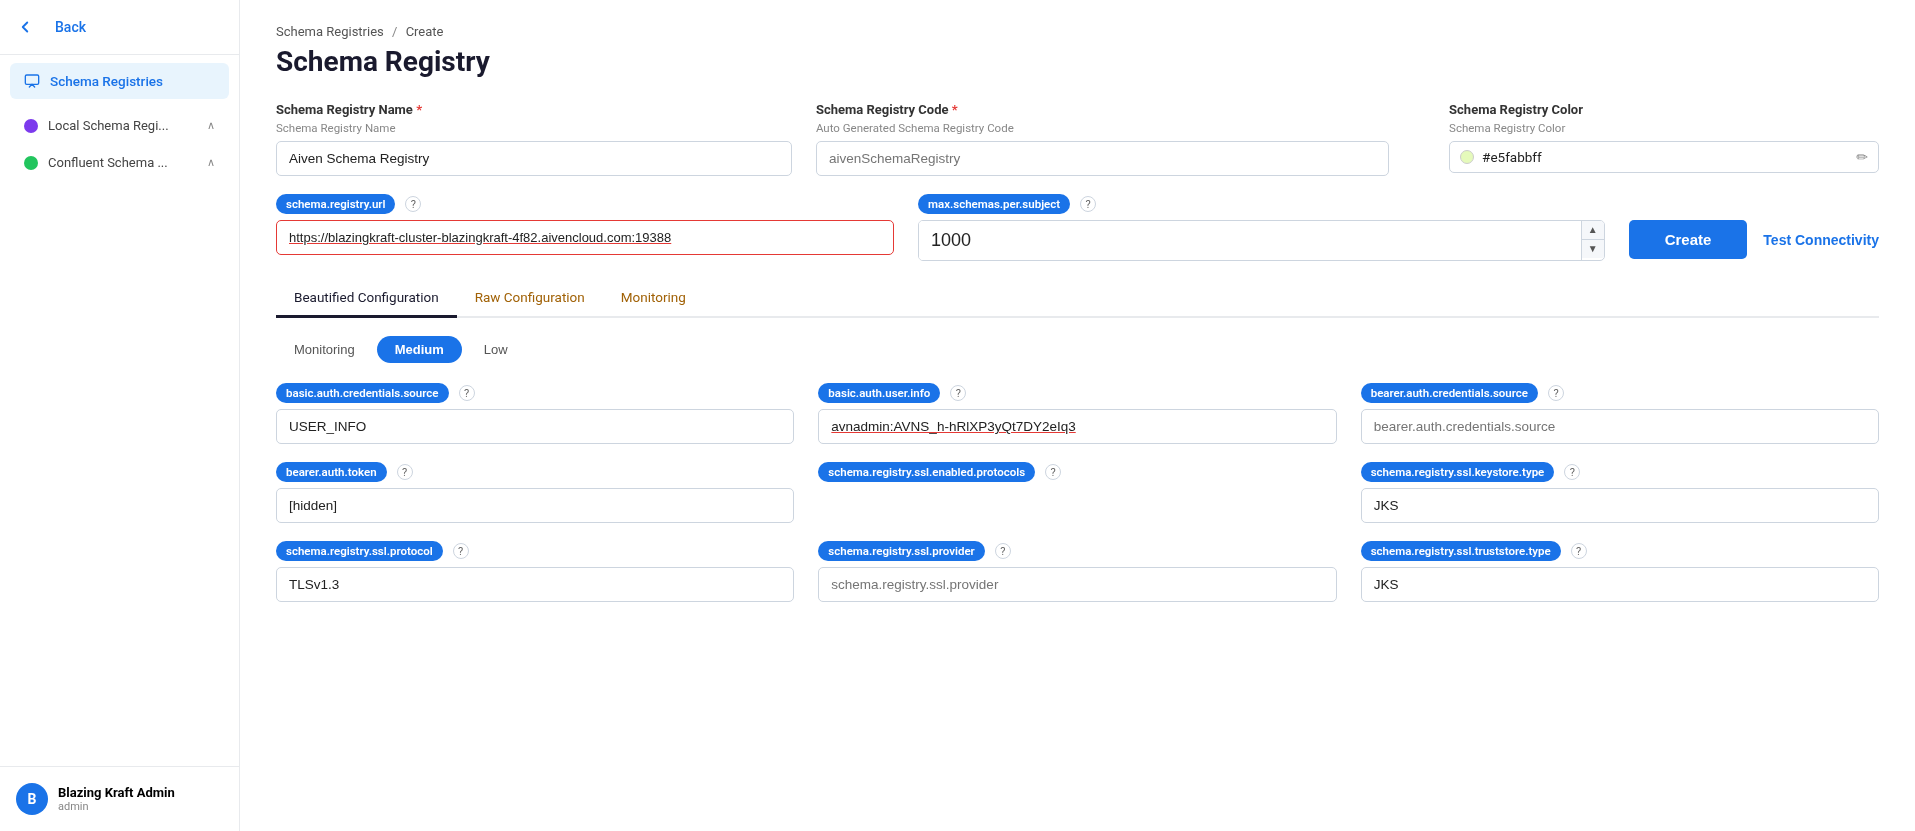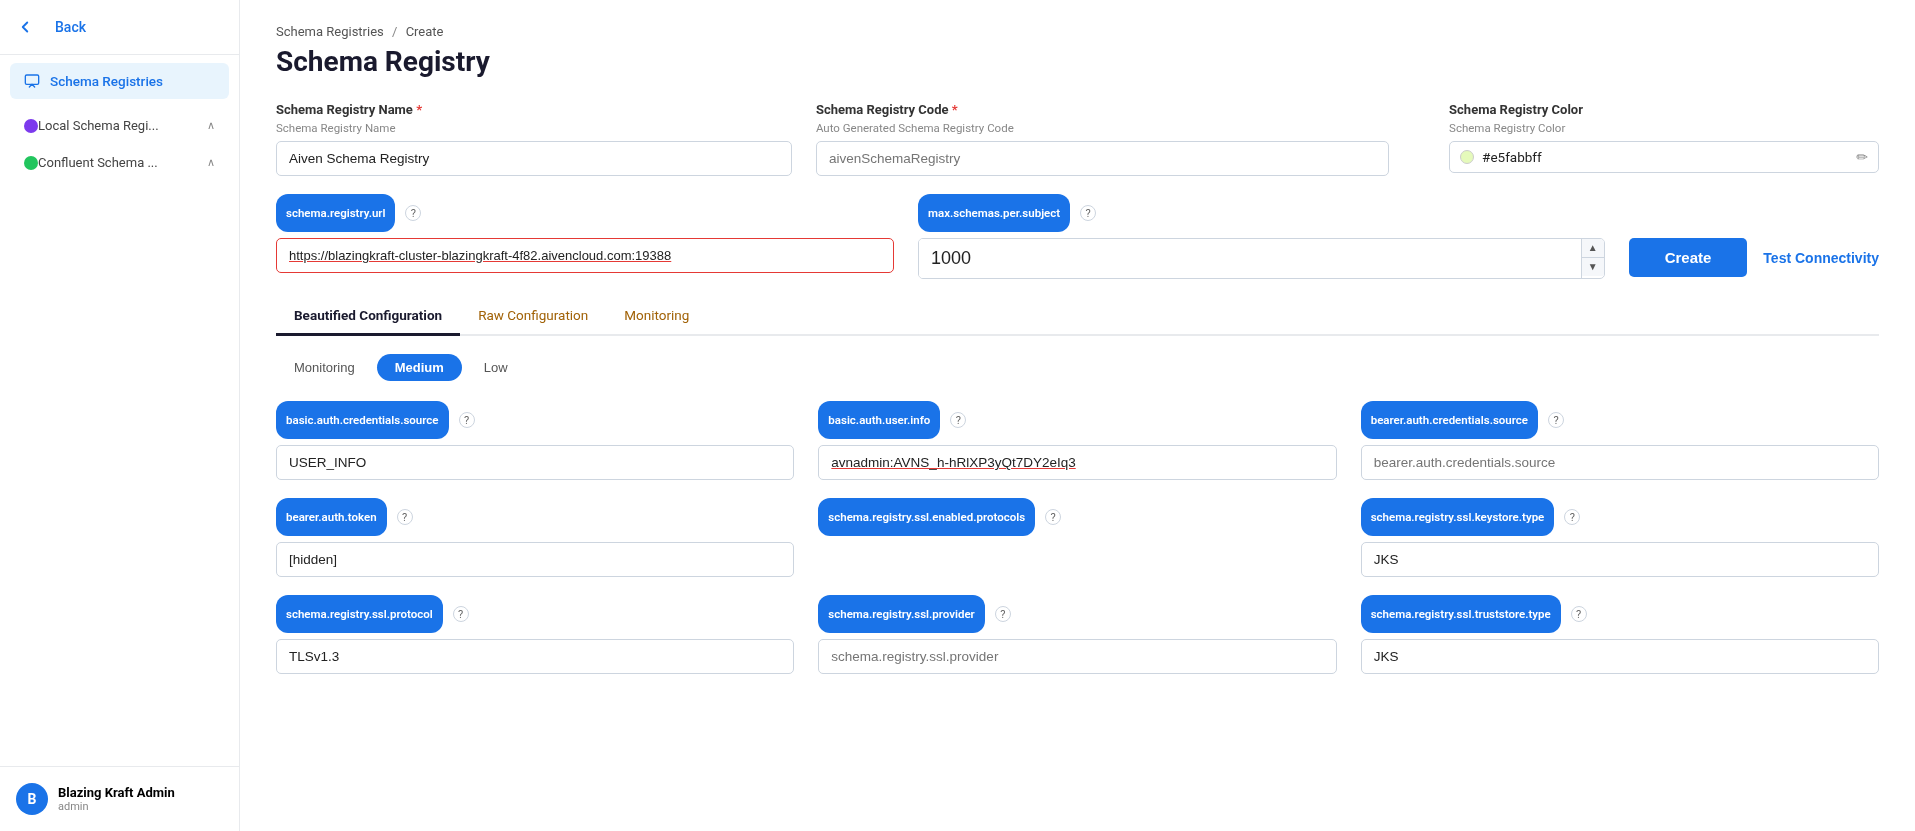--- a/index.html
+++ b/index.html
@@ -35,20 +35,21 @@
       border-radius: 6px;
       margin: 8px 10px;
       cursor: pointer;
       font-size: 13.5px;
       font-weight: 500;
       color: #1a73e8;
     }
     .sidebar-schema-item {
       display: flex;
       align-items: center;
+      gap: 10px;
       padding: 9px 14px;
       cursor: pointer;
       font-size: 13px;
       color: #444;
       margin: 2px 10px;
     }
     .dot {
       width: 14px;
       height: 14px;
       border-radius: 50%;
@@ -168,21 +169,21 @@
       gap: 6px;
     }
 
     .tag {
       display: inline-flex;
       align-items: center;
       gap: 4px;
       background: #1a73e8;
       color: #fff;
       border-radius: 12px;
-      padding: 12px 10px;
+      padding: 3px 10px;
       font-size: 11.5px;
       font-weight: 600;
       white-space: nowrap;
     }
     .tag-help {
       width: 16px; height: 16px;
       border: 1.5px solid #cdd5df;
       border-radius: 50%;
       display: inline-flex;
       align-items: center;
@@ -283,21 +284,21 @@
       padding: 10px 18px;
       font-size: 13.5px;
       cursor: pointer;
       color: #a16207;
       border-bottom: 3px solid transparent;
       margin-bottom: -2px;
     }
     .tab.active {
       color: #1a1a2e;
       border-bottom-color: #1a1a2e;
-      font-weight: 700;
+      font-weight: 400;
     }
 
     
     .priority-row {
       display: flex;
       gap: 4px;
       margin-bottom: 20px;
     }
     .priority-btn {
       padding: 6px 18px;

